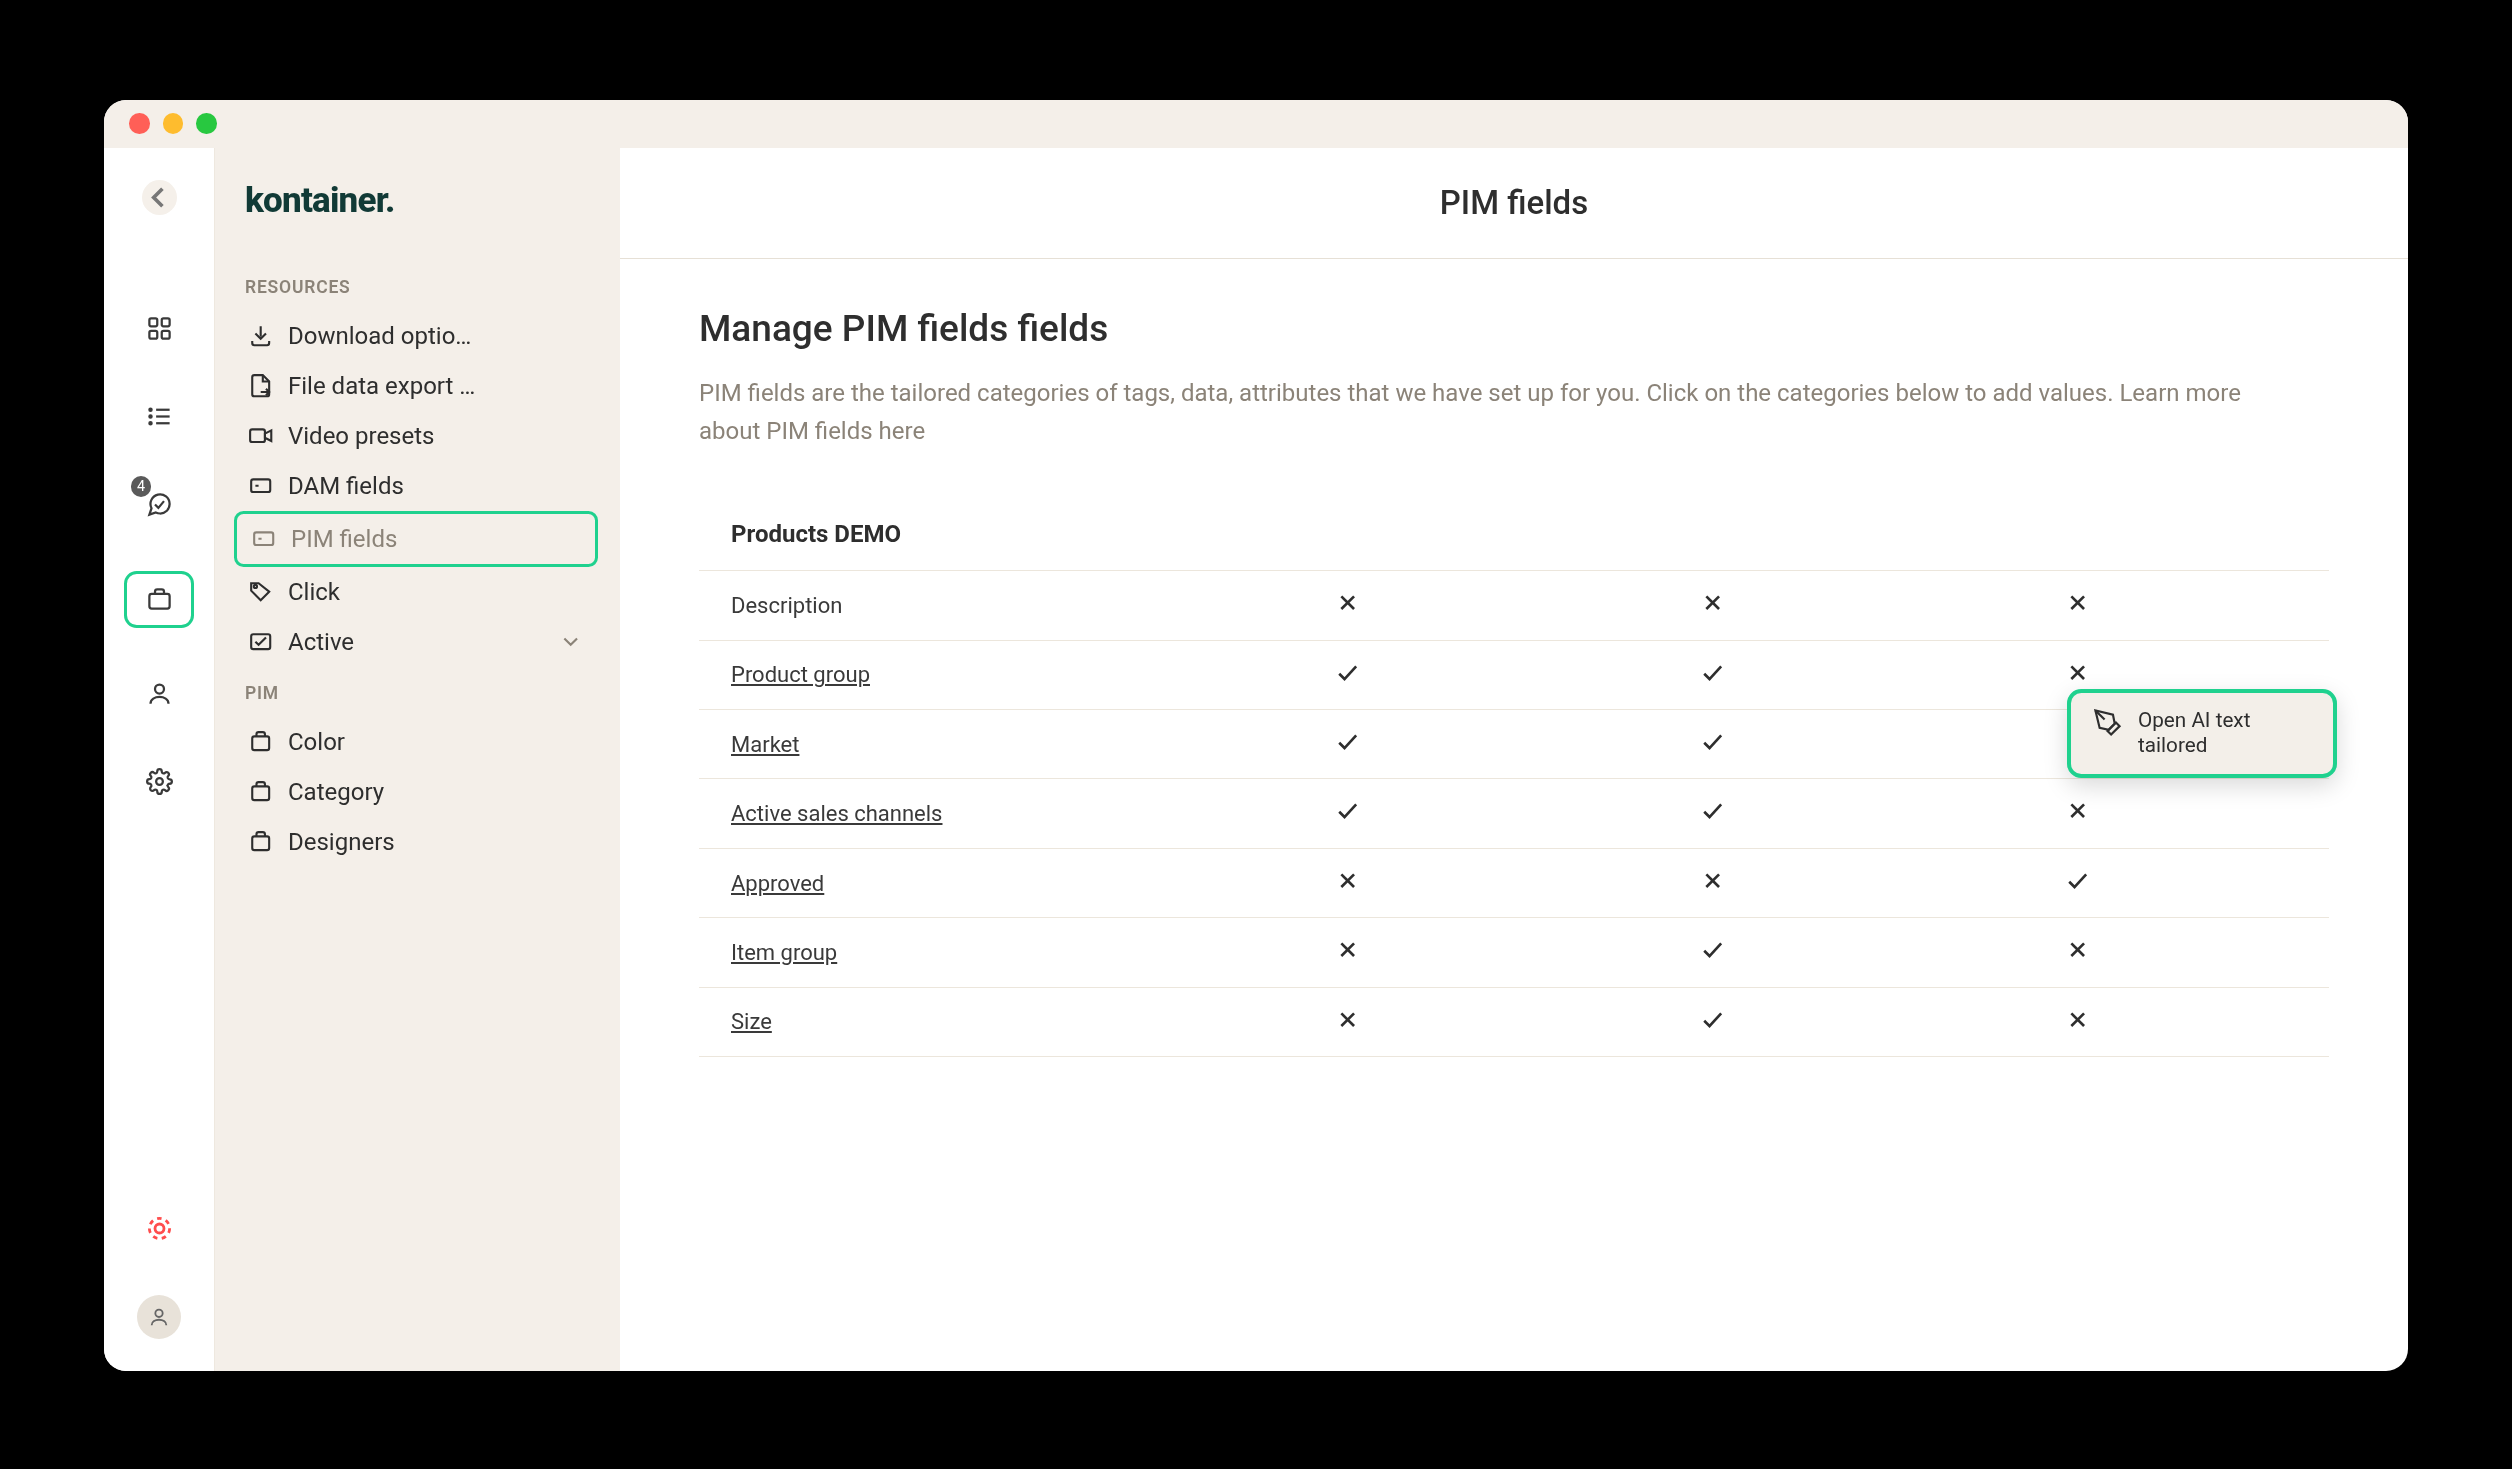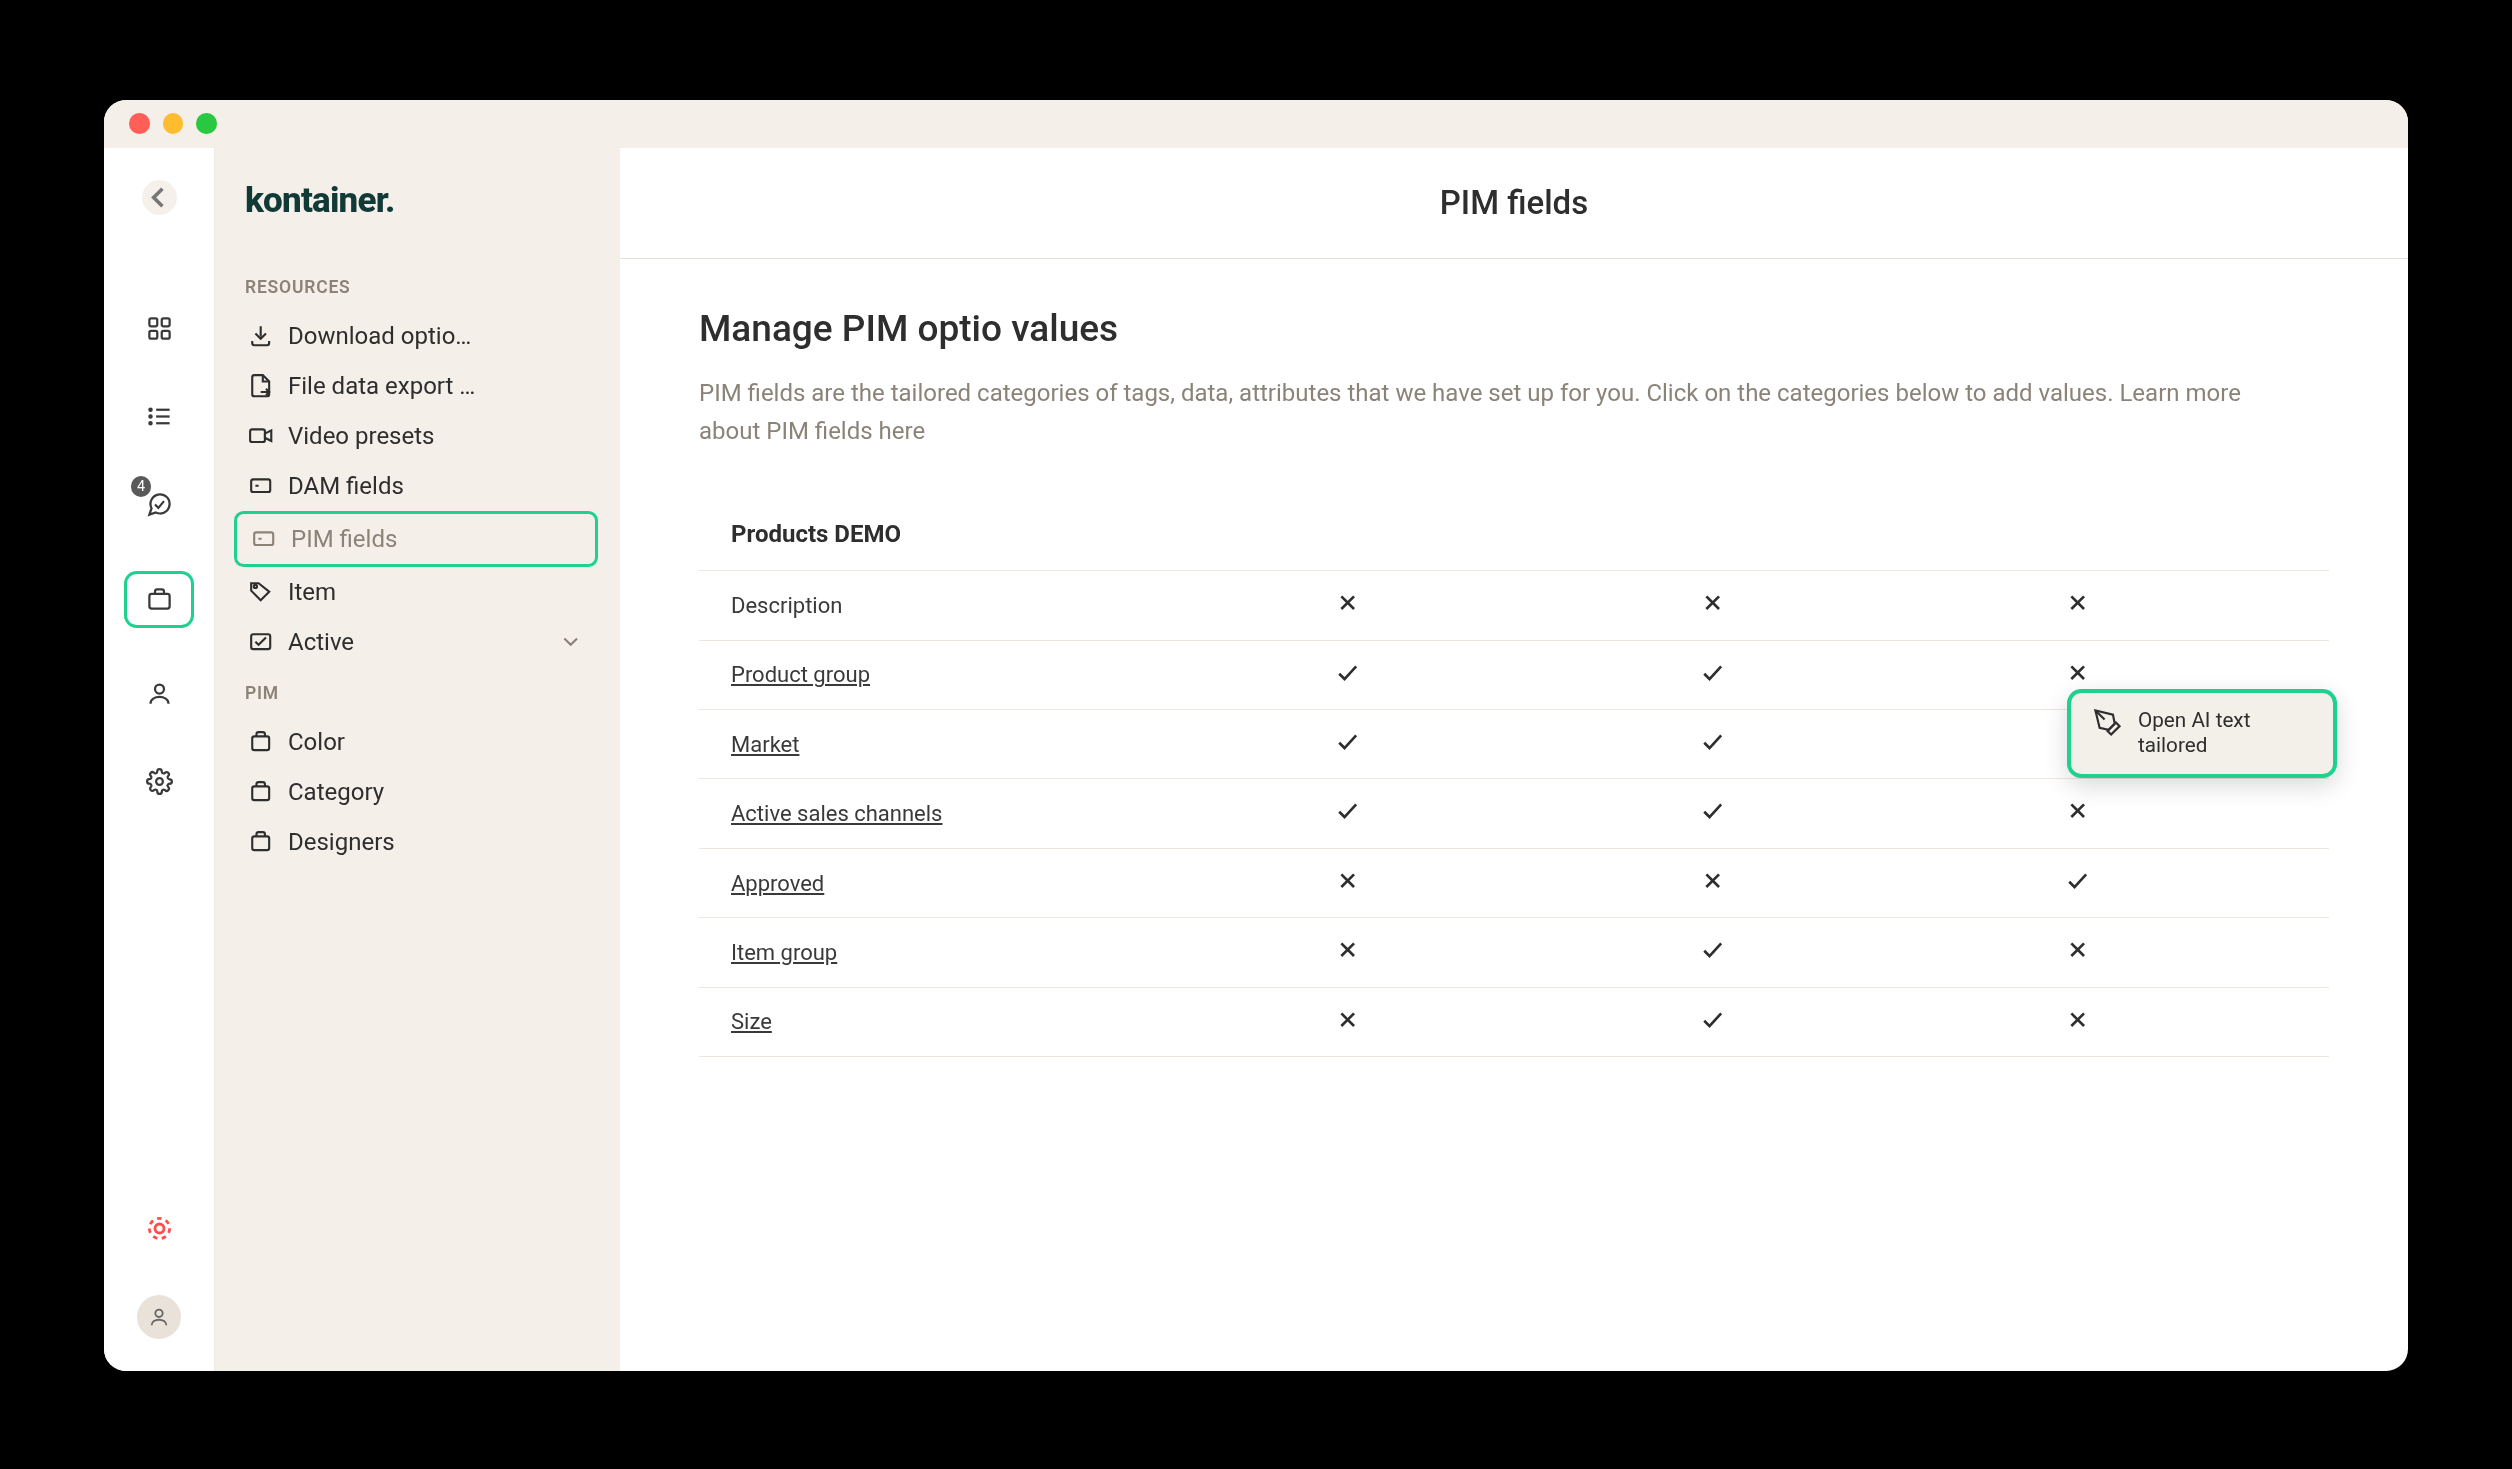--- a/index.html
+++ b/index.html
@@ -350,21 +350,21 @@
               <rect x="3" y="6" width="18" height="12" rx="2"></rect>
               <line x1="7" y1="12" x2="10" y2="12"></line>
             </svg>
           <span class="label">PIM fields</span>
         </div>
         <div class="nav-item">
           <svg viewBox="0 0 24 24" fill="none" stroke="currentColor" stroke-width="2">
               <path d="M20 12l-8 8-9-9V4h7z"></path>
               <circle cx="7" cy="7" r="1.5"></circle>
             </svg>
-          <span class="label">Item</span>
+          <span class="label">Click</span>
         </div>
         <div class="nav-item">
           <svg viewBox="0 0 24 24" fill="none" stroke="currentColor" stroke-width="2">
               <rect x="3" y="5" width="18" height="14" rx="2"></rect>
               <polyline points="7 12 10 15 17 8"></polyline>
             </svg>
           <span class="label">Active</span>
           <svg class="chev" width="19" height="19" viewBox="0 0 24 24" fill="none" stroke="#8b8378" stroke-width="2">
               <polyline points="6 9 12 15 18 9"></polyline>
             </svg>
@@ -391,21 +391,21 @@
               <rect x="4" y="7" width="16" height="13" rx="2"></rect>
               <path d="M8 7V5a2 2 0 0 1 2-2h4a2 2 0 0 1 2 2v2"></path>
             </svg>
           <span class="label">Designers</span>
         </div>
       </div>
 
       <div class="main">
         <div class="page-header">PIM fields</div>
         <div class="content">
-          <div class="h1">Manage PIM optio values</div>
+          <div class="h1">Manage PIM fields fields</div>
           <div class="desc">
             <span>PIM fields are the tailored categories of tags, data, attributes that we have set up for you. Click on the categories below to add values. Learn more about PIM fields </span><a href="#">here</a>
           </div>
 
           <div class="table">
             <div class="group-row">Products DEMO</div>
             <div id="tbody">
                 <div class="row no-underline">
                   <div class="col-name">Description</div>
                   <div class="col-m"><svg class="mark" viewBox="0 0 24 24" fill="none" stroke="#2e2e2e" stroke-width="2.5">

